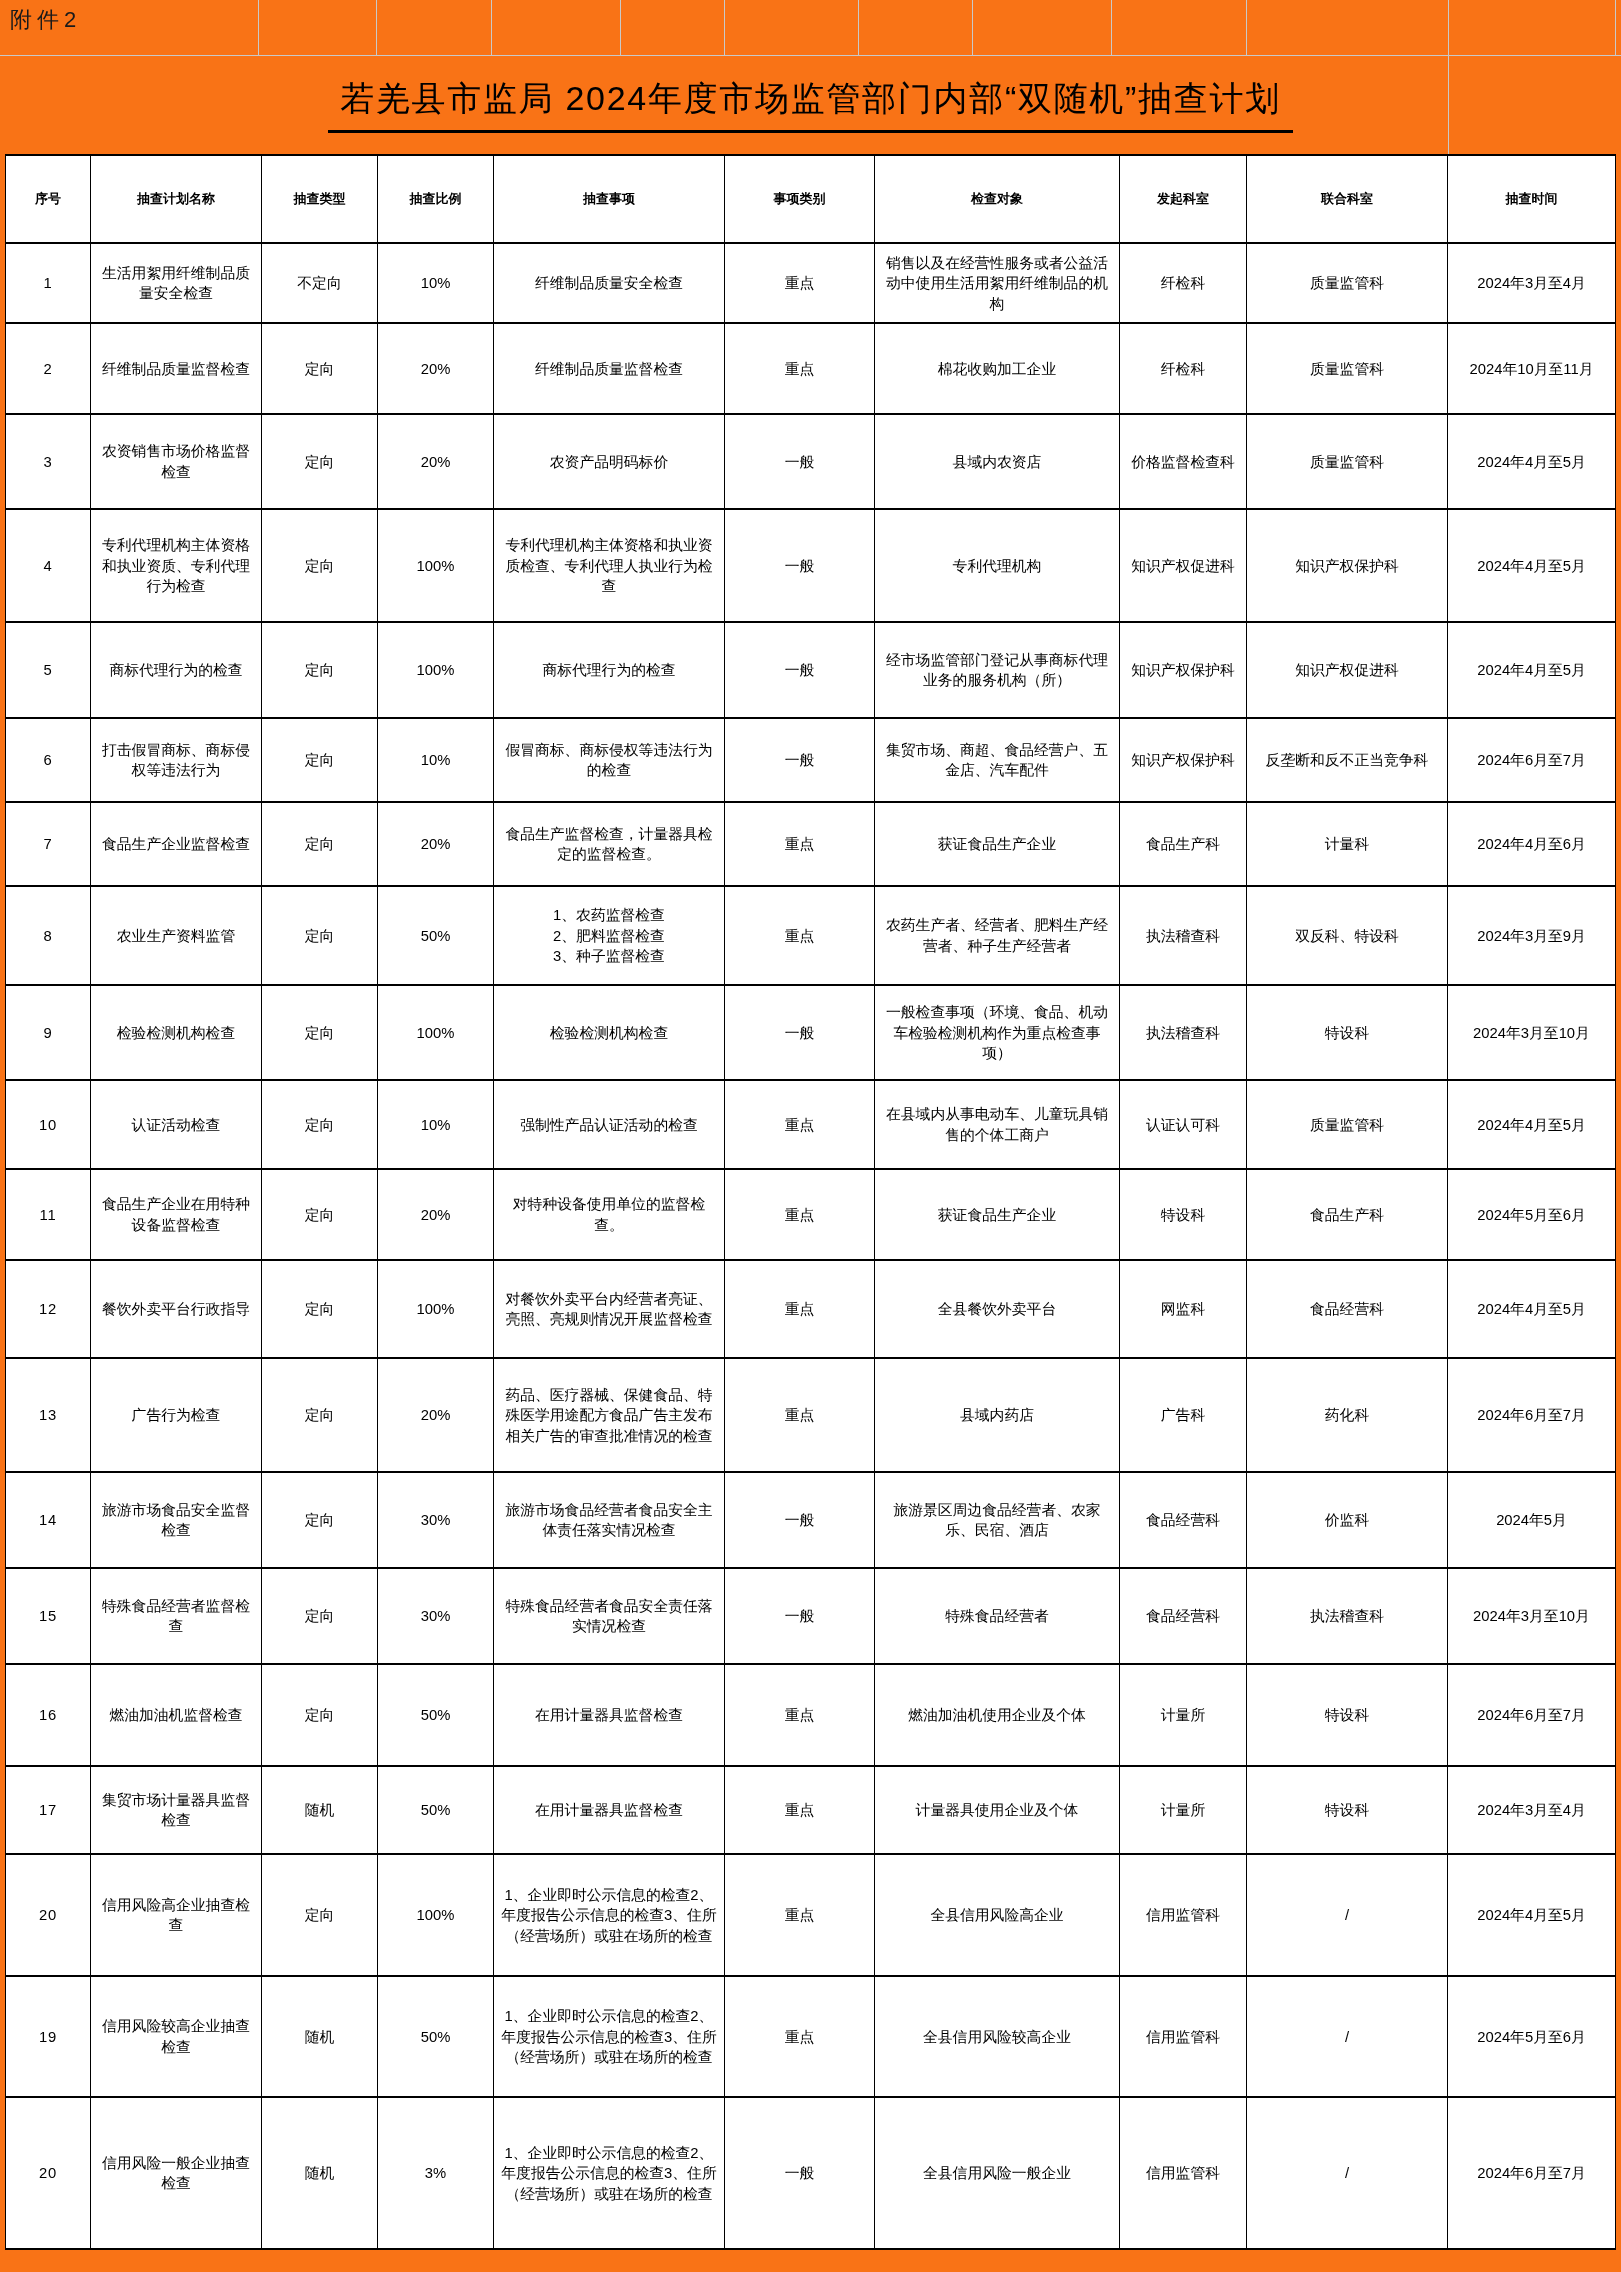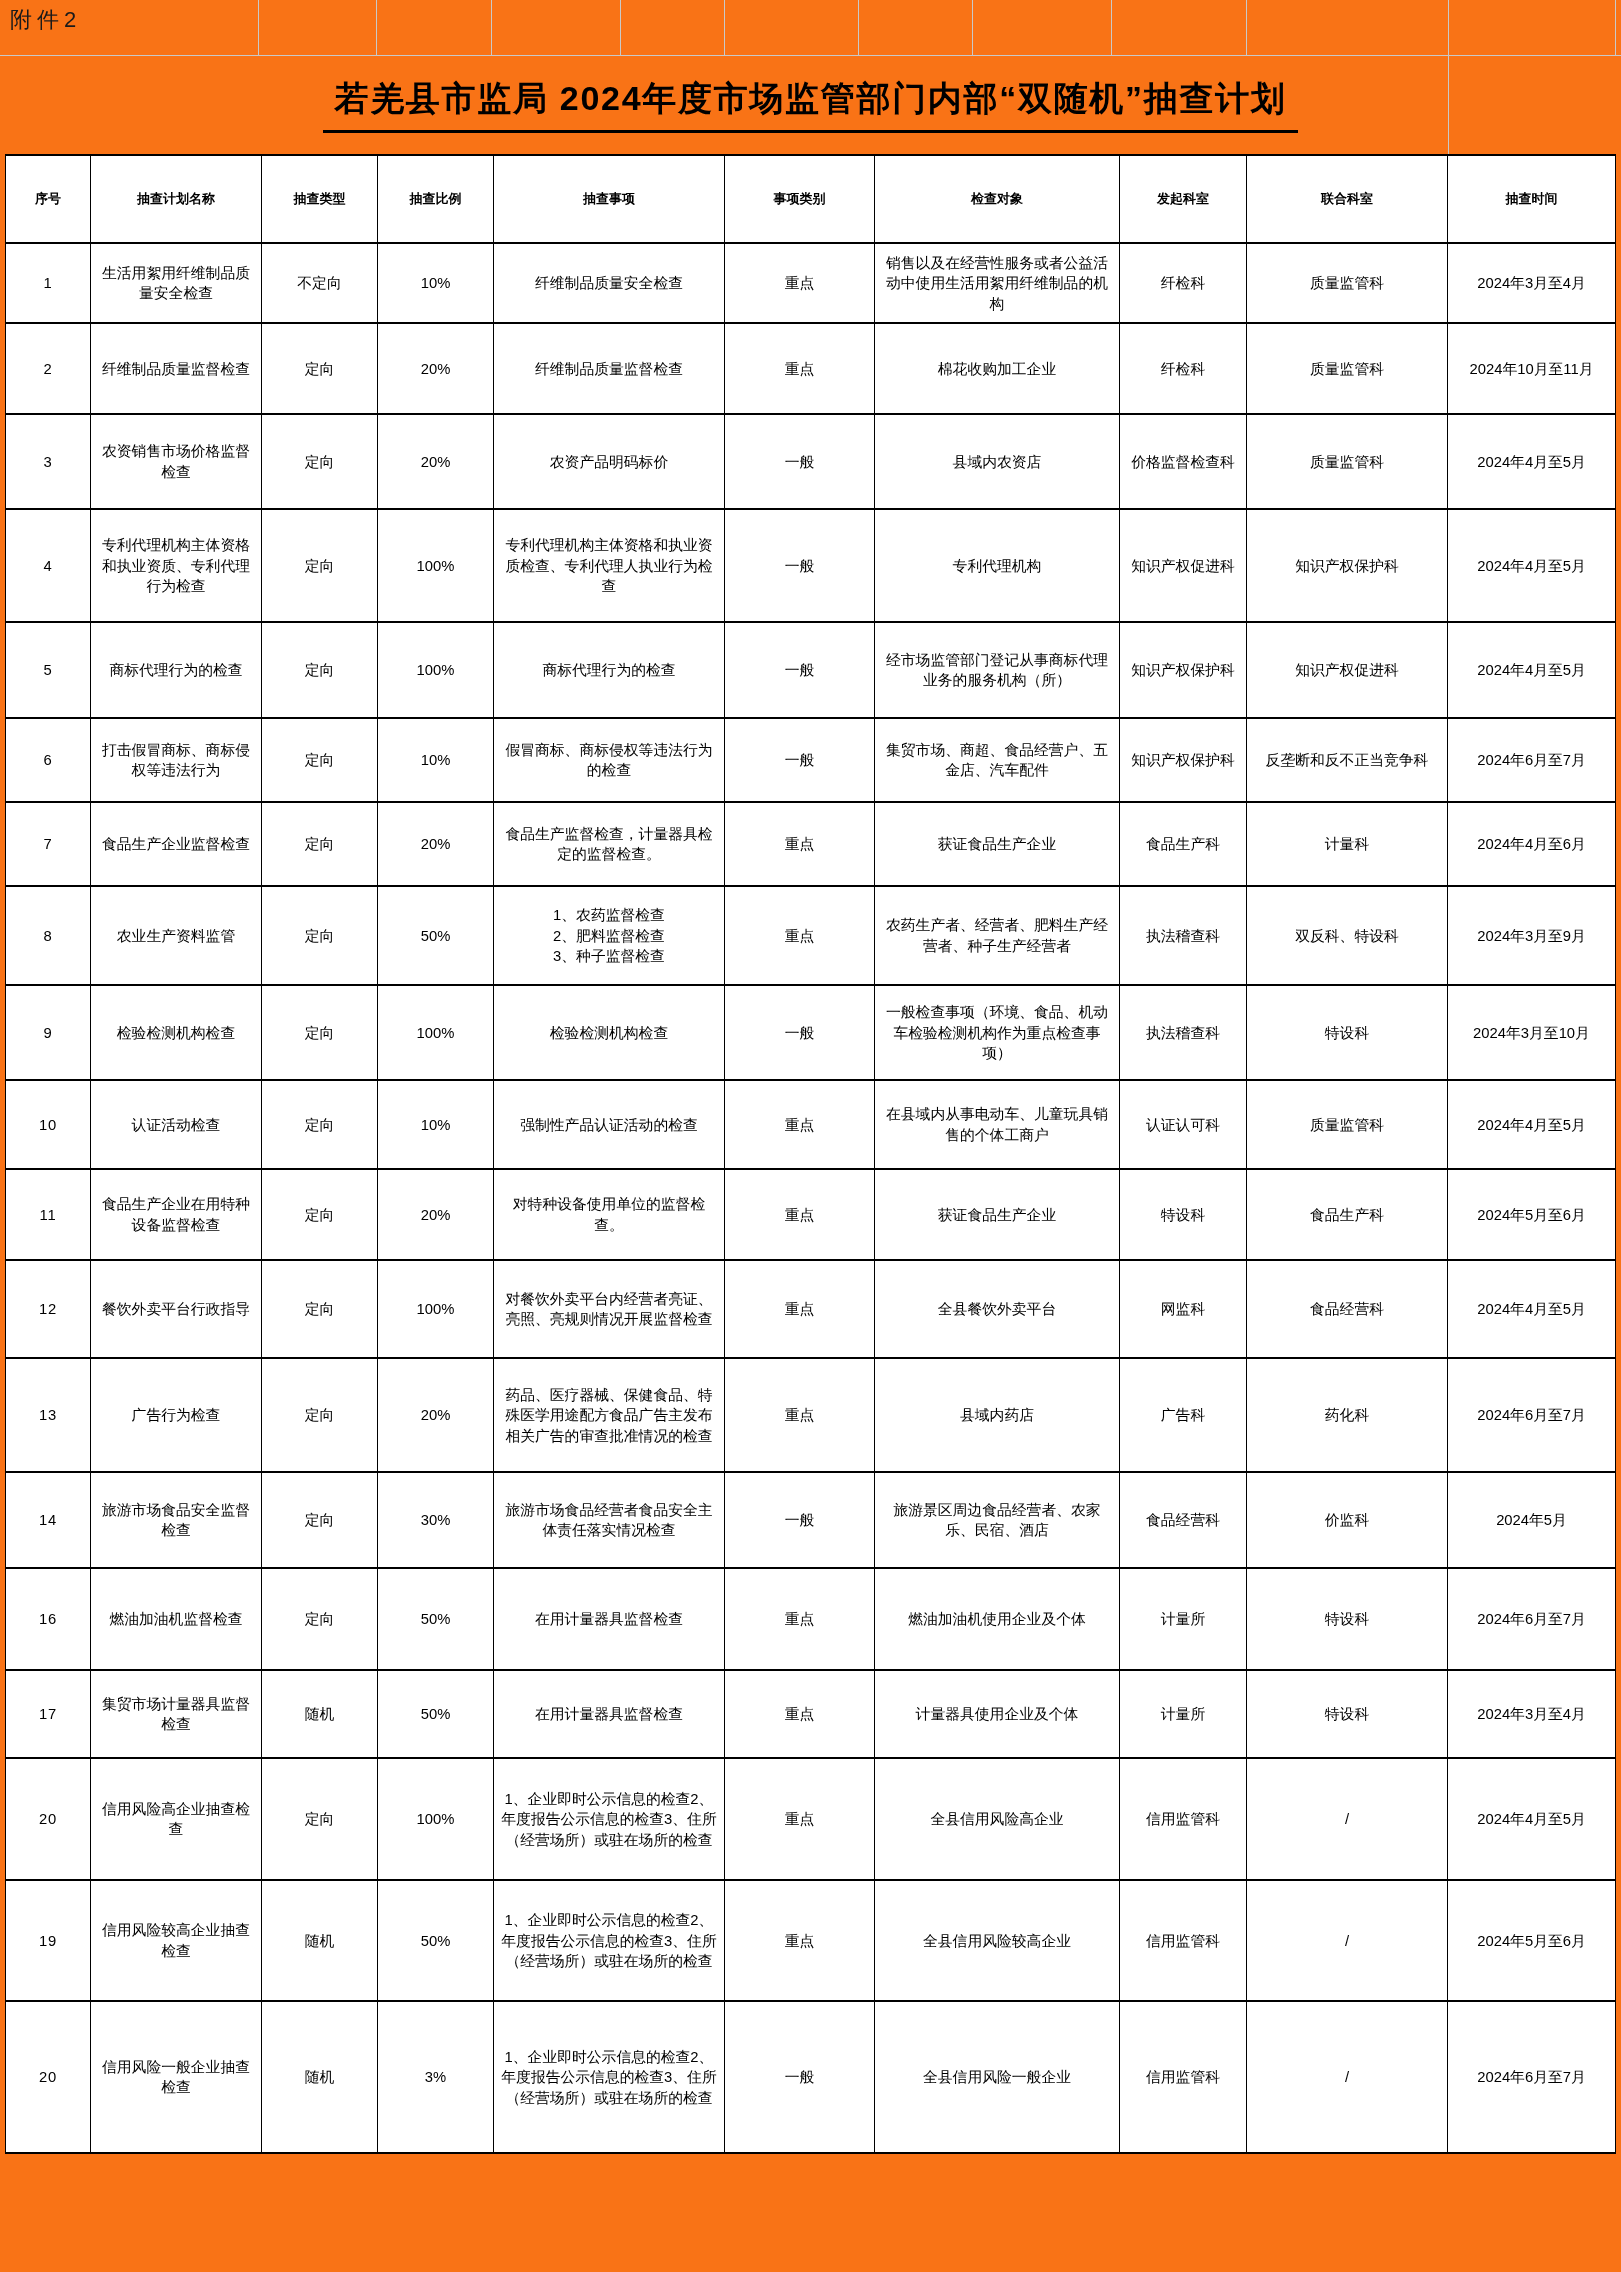--- a/index.html
+++ b/index.html
@@ -18,21 +18,21 @@
     position:absolute;left:10px;top:5px;
     font-size:22px;letter-spacing:5px;color:#1a1a1a;
   }
   .vline-tall{position:absolute;top:0;left:1448px;width:0.8px;height:154px;background:#c9c9c9;}
   
   .title-band{
     position:absolute;left:0;top:55px;width:1621px;height:99px;
     display:flex;align-items:center;justify-content:center;
   }
   .doc-title{
-    font-size:34px;font-weight:bold;letter-spacing:1.7px;
+    font-size:34px;font-weight:normal;letter-spacing:1.7px;
     border-bottom:3.4px solid #000;
     padding:0 11.8px 7.6px 11.8px;
     white-space:nowrap;
     text-align:center;
   }
   
   table.plan{
     position:absolute;left:5px;top:154px;
     width:1611px;
     border-collapse:collapse;table-layout:fixed;
@@ -272,20 +272,32 @@
           <td class="cell-name">旅游市场食品安全监督检查</td>
           <td class="cell-type">定向</td>
           <td class="cell-ratio">30%</td>
           <td class="cell-items">旅游市场食品经营者食品安全主体责任落实情况检查</td>
           <td class="cell-category">一般</td>
           <td class="cell-target">旅游景区周边食品经营者、农家乐、民宿、酒店</td>
           <td class="cell-initiator">食品经营科</td>
           <td class="cell-joint">价监科</td>
           <td class="cell-time">2024年5月</td>
         </tr>
+        <tr style="height: 96px;">
+          <td class="cell-no">15</td>
+          <td class="cell-name">特殊食品经营者监督检查</td>
+          <td class="cell-type">定向</td>
+          <td class="cell-ratio">30%</td>
+          <td class="cell-items">特殊食品经营者食品安全责任落实情况检查</td>
+          <td class="cell-category">一般</td>
+          <td class="cell-target">特殊食品经营者</td>
+          <td class="cell-initiator">食品经营科</td>
+          <td class="cell-joint">执法稽查科</td>
+          <td class="cell-time">2024年3月至10月</td>
+        </tr>
         <tr style="height: 102px;">
           <td class="cell-no">16</td>
           <td class="cell-name">燃油加油机监督检查</td>
           <td class="cell-type">定向</td>
           <td class="cell-ratio">50%</td>
           <td class="cell-items">在用计量器具监督检查</td>
           <td class="cell-category">重点</td>
           <td class="cell-target">燃油加油机使用企业及个体</td>
           <td class="cell-initiator">计量所</td>
           <td class="cell-joint">特设科</td>

